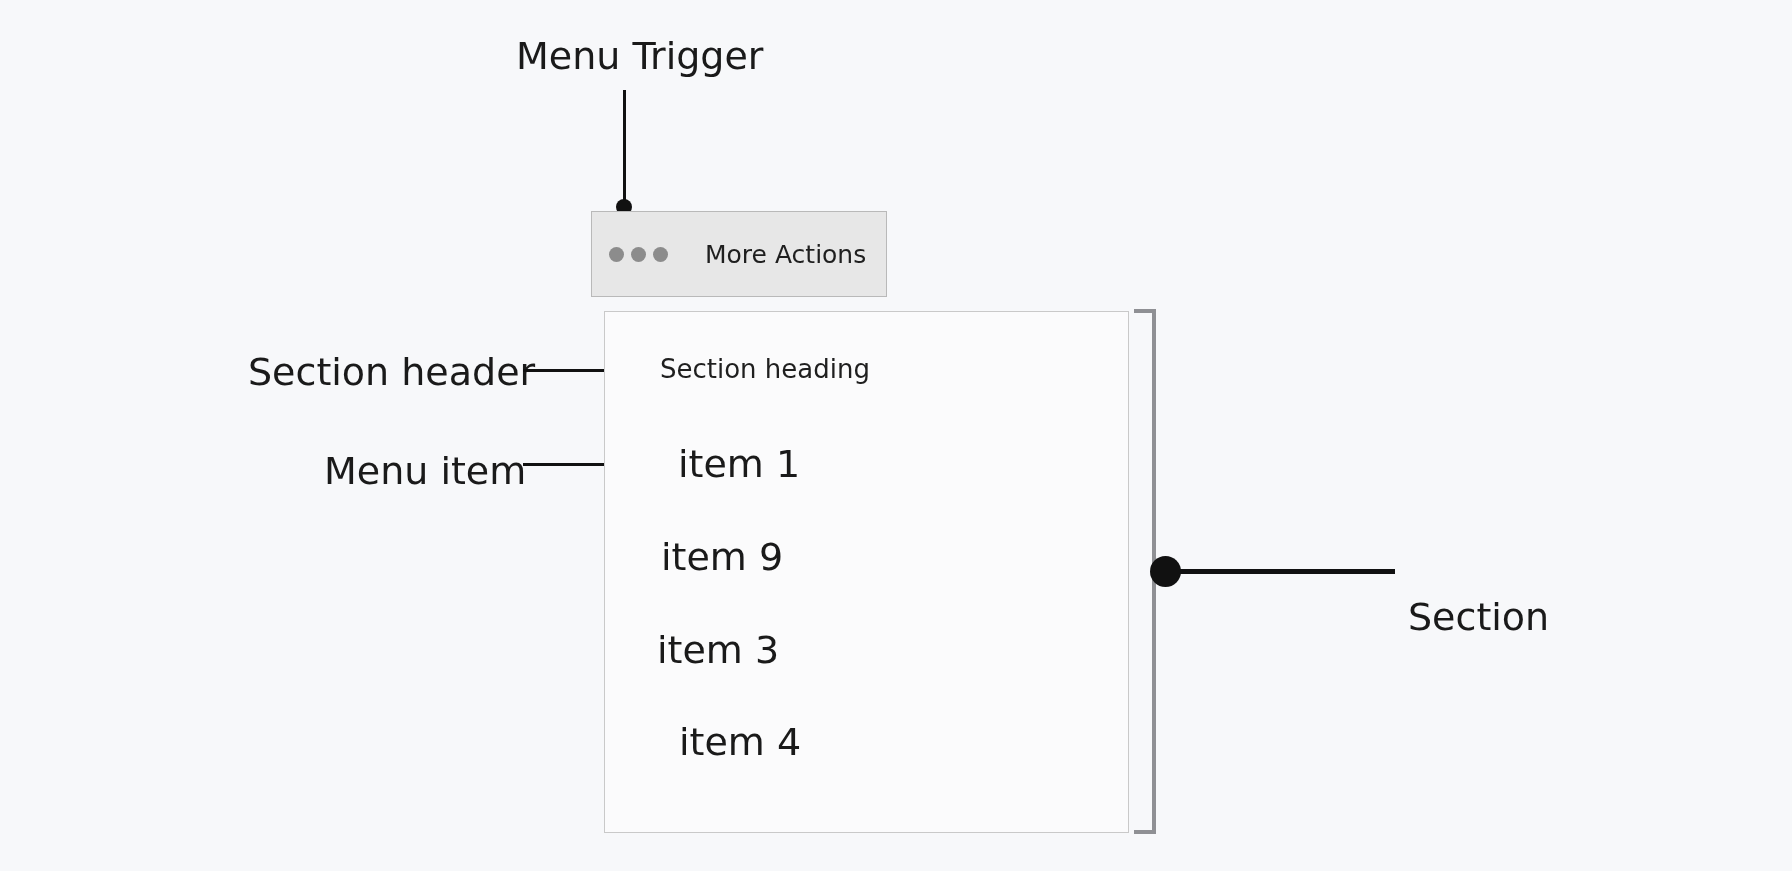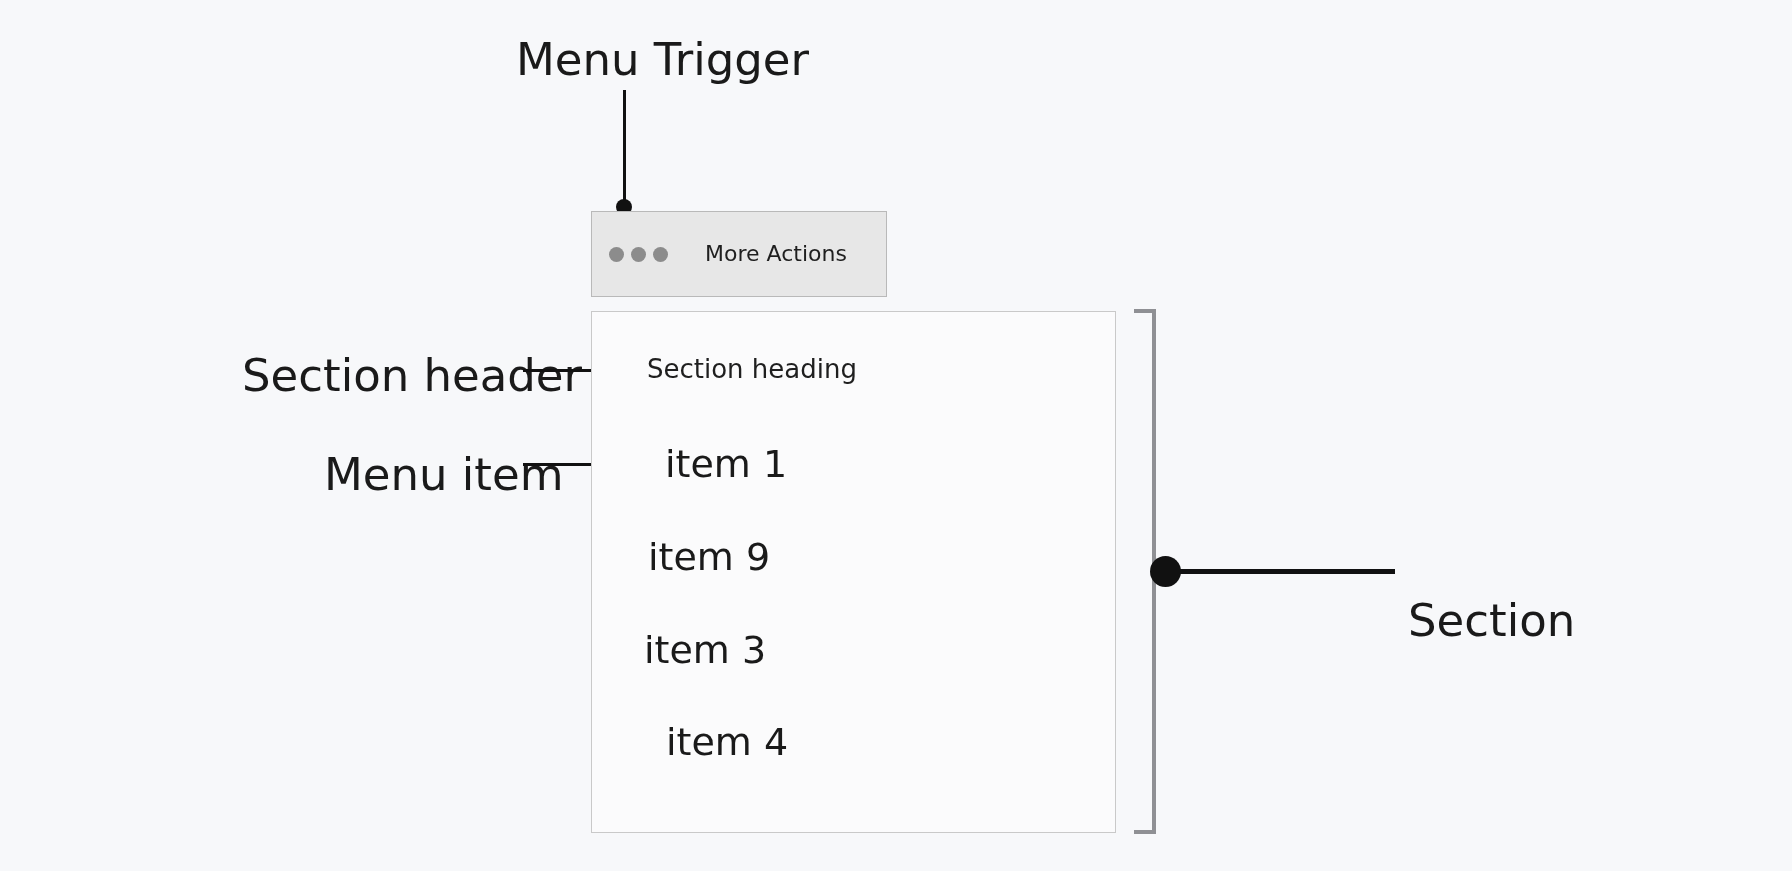--- a/index.html
+++ b/index.html
@@ -21,21 +21,21 @@
     position: absolute;
     left: 0; top: 0;
     width: 1792px;
     height: 871px;
   }
 
   
   .anno-label {
     position: absolute;
     color: #1a1a1a;
-    font-size: 45px;
+    font-size: 38px;
     line-height: 1;
     white-space: nowrap;
     font-weight: 400;
   }
 
   
   .leader-line-v {
     position: absolute;
     width: 3px;
     background: #111111;
@@ -73,30 +73,30 @@
   }
   #menu-trigger .dots i {
     display: block;
     width: 15px;
     height: 15px;
     border-radius: 50%;
     background: #8c8c8c;
   }
   #menu-trigger .trigger-label {
     margin-left: 37px;
-    font-size: 22px;
+    font-size: 25px;
     color: #1f1f1f;
     line-height: 1;
     white-space: nowrap;
   }
 
   
   #menu-panel {
     position: absolute;
-    left: 591px;
+    left: 604px;
     top: 311px;
     width: 525px;
     height: 522px;
     background: #fbfbfc;
     border: 1px solid #c9c9c9;
   }
   #menu-panel .panel-inner {
     position: relative;
     width: 100%;
     height: 100%;
@@ -160,21 +160,21 @@
 
   <div id="menu-trigger">
     <span class="dots">
       <i></i>
         <i></i>
         <i></i>
     </span>
     <span class="trigger-label">More Actions</span>
   </div>
 
-  <div class="anno-label" style="left:242px; top:353px;text-align:right;">Section header</div>
+  <div class="anno-label" style="left:248px; top:353px;text-align:right;">Section header</div>
   <div class="leader-line-h" style="left:523px; top:369px; width:115px;"></div>
   <div class="leader-dot" style="left:630px; top:363px; width:15px; height:15px;"></div>
 
   <div class="anno-label" style="left:324px; top:452px;">Menu item</div>
   <div class="leader-line-h" style="left:523px; top:463px; width:115px;"></div>
   <div class="leader-dot" style="left:629px; top:455px; width:18px; height:18px;"></div>
 
   <div id="menu-panel">
     <div class="panel-inner">
       <div class="section-heading">Section heading</div>

